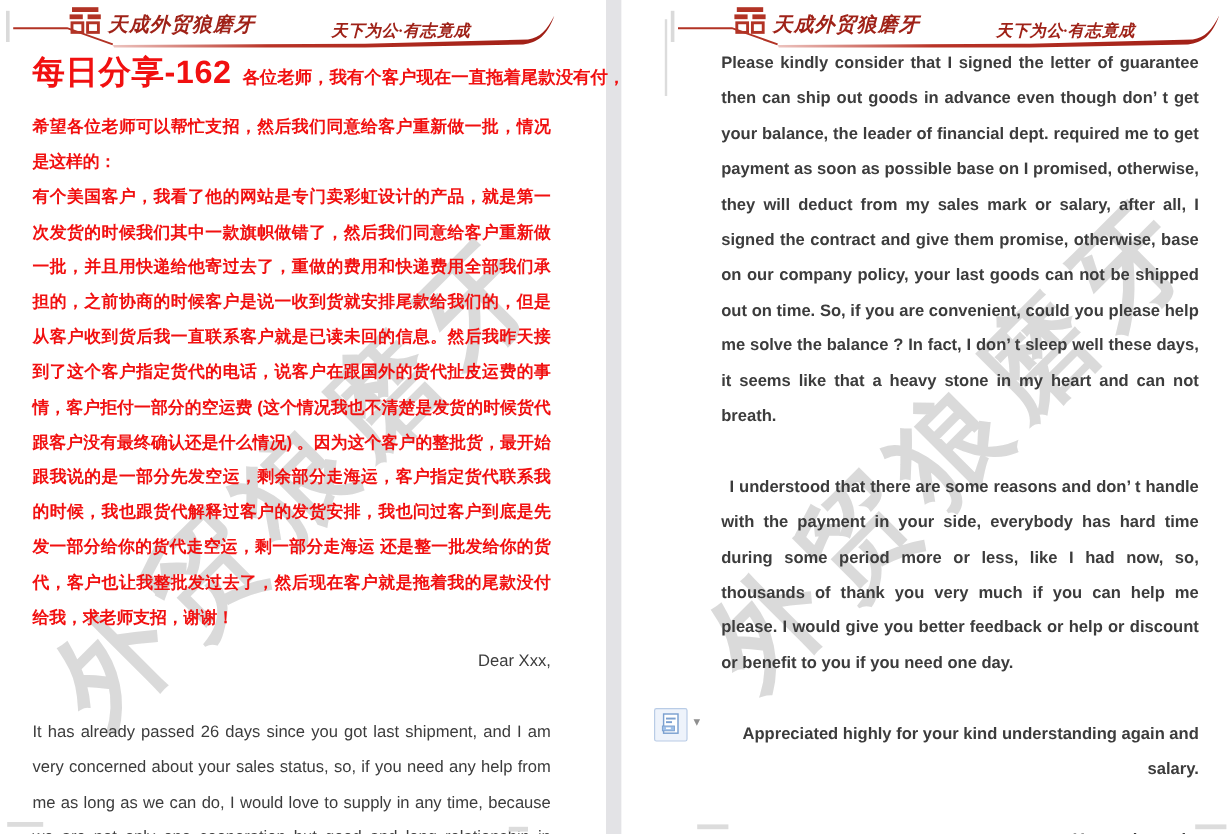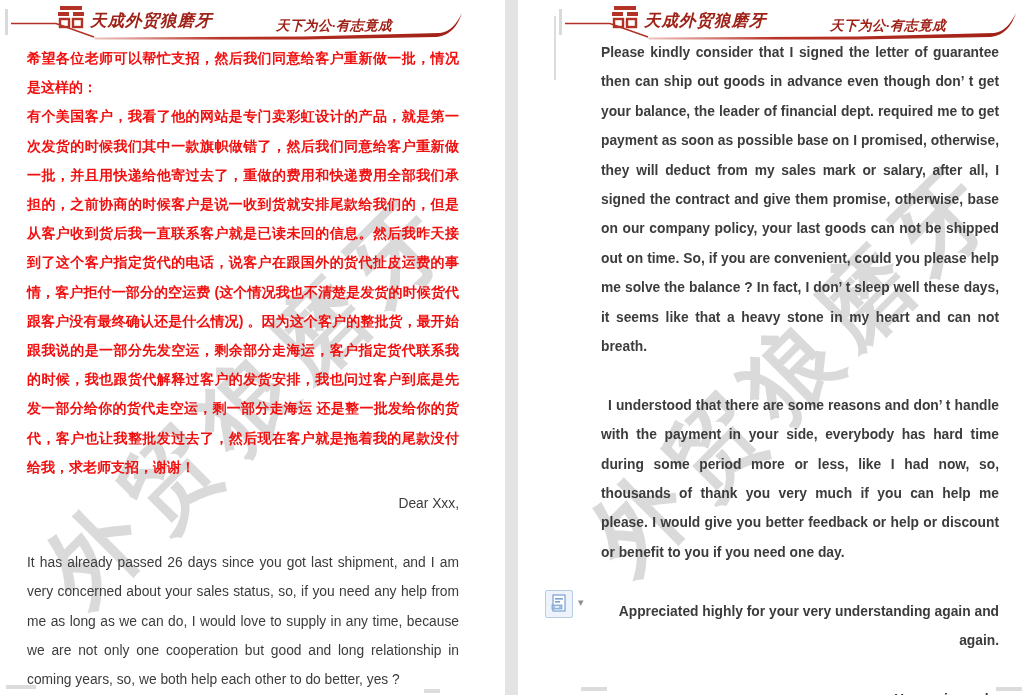--- a/index.html
+++ b/index.html
@@ -88,20 +88,23 @@
       <rect x="0" y="6" width="11" height="4" fill="#b23325"></rect>
       <rect x="15" y="6" width="11" height="4" fill="#b23325"></rect>
       <rect x="2" y="13" width="9" height="8" fill="none" stroke="#b23325" stroke-width="2.4"></rect>
       <rect x="15" y="13" width="9" height="8" fill="none" stroke="#b23325" stroke-width="2.4"></rect>
     </g>
     <text class="brand-text" x="86" y="23">天成外贸狼磨牙</text>
     <text class="motto-text" x="272" y="27">天下为公·有志竟成</text>
   </svg>
 
   <div class="content" id="content-left">
+    <div class="title-line">
+      <span class="doc-title">每日分享-162</span><span class="doc-title-inline">各位老师，我有个客户现在一直拖着尾款没有付，</span>
+    </div>
     <p class="cn">希望各位老师可以帮忙支招，然后我们同意给客户重新做一批，情况是这样的：</p>
     <p class="cn">有个美国客户，我看了他的网站是专门卖彩虹设计的产品，就是第一次发货的时候我们其中一款旗帜做错了，然后我们同意给客户重新做一批，并且用快递给他寄过去了，重做的费用和快递费用全部我们承担的，之前协商的时候客户是说一收到货就安排尾款给我们的，但是从客户收到货后我一直联系客户就是已读未回的信息。然后我昨天接到了这个客户指定货代的电话，说客户在跟国外的货代扯皮运费的事情，客户拒付一部分的空运费 (这个情况我也不清楚是发货的时候货代跟客户没有最终确认还是什么情况) 。因为这个客户的整批货，最开始跟我说的是一部分先发空运，剩余部分走海运，客户指定货代联系我的时候，我也跟货代解释过客户的发货安排，我也问过客户到底是先发一部分给你的货代走空运，剩一部分走海运 还是整一批发给你的货代，客户也让我整批发过去了，然后现在客户就是拖着我的尾款没付给我，求老师支招，谢谢！</p>
     <div class="gap-small"></div>
     <p class="en en-line">Dear Xxx,</p>
     <div class="gap-line"></div>
     <p class="en">It has already passed 26 days since you got last shipment, and I am very concerned about your sales status, so, if you need any help from me as long as we can do, I would love to supply in any time, because we are not only one cooperation but good and long relationship in coming years, so, we both help each other to do better, yes ?</p>
 
   </div>
 
   <div class="mark" style="left:6px;top:685px;width:30px;height:4px;"></div>
@@ -135,21 +138,21 @@
     <text class="motto-text" x="272" y="27">天下为公·有志竟成</text>
   </svg>
 
   <div class="mark" style="left:36px;top:16px;width:2px;height:64px;"></div>
 
   <div class="content" id="content-right">
     <p class="en">Please kindly consider that I signed the letter of guarantee then can ship out goods in advance even though don’ t get your balance, the leader of financial dept. required me to get payment as soon as possible base on I promised, otherwise, they will deduct from my sales mark or salary, after all, I signed the contract and give them promise, otherwise, base on our company policy, your last goods can not be shipped out on time. So, if you are convenient, could you please help me solve the balance ? In fact, I don’ t sleep well these days, it seems like that a heavy stone in my heart and can not breath.</p>
     <div class="gap-line"></div>
     <p class="en indent1">I understood that there are some reasons and don’ t handle with the payment in your side, everybody has hard time during some period more or less, like I had now, so, thousands of thank you very much if you can help me please. I would give you better feedback or help or discount or benefit to you if you need one day.</p>
     <div class="gap-line"></div>
-    <p class="en en-line">Appreciated highly for your very understanding again and again.</p>
+    <p class="en en-line">Appreciated highly for your kind understanding again and salary.</p>
     <div class="gap-line"></div>
     <p class="en en-line">Yours sincerely,</p>
     <p class="en en-line">Xxx</p>
   </div>
 
   <div class="paste-btn">
     <svg width="22" height="22" viewBox="0 0 22 22">
       <rect x="5" y="2" width="12" height="16" fill="#ffffff" stroke="#7ba0d0" stroke-width="1.2"></rect>
       <rect x="7" y="5" width="8" height="1.6" fill="#7ba0d0"></rect>
       <rect x="7" y="8" width="5" height="1.6" fill="#7ba0d0"></rect>

